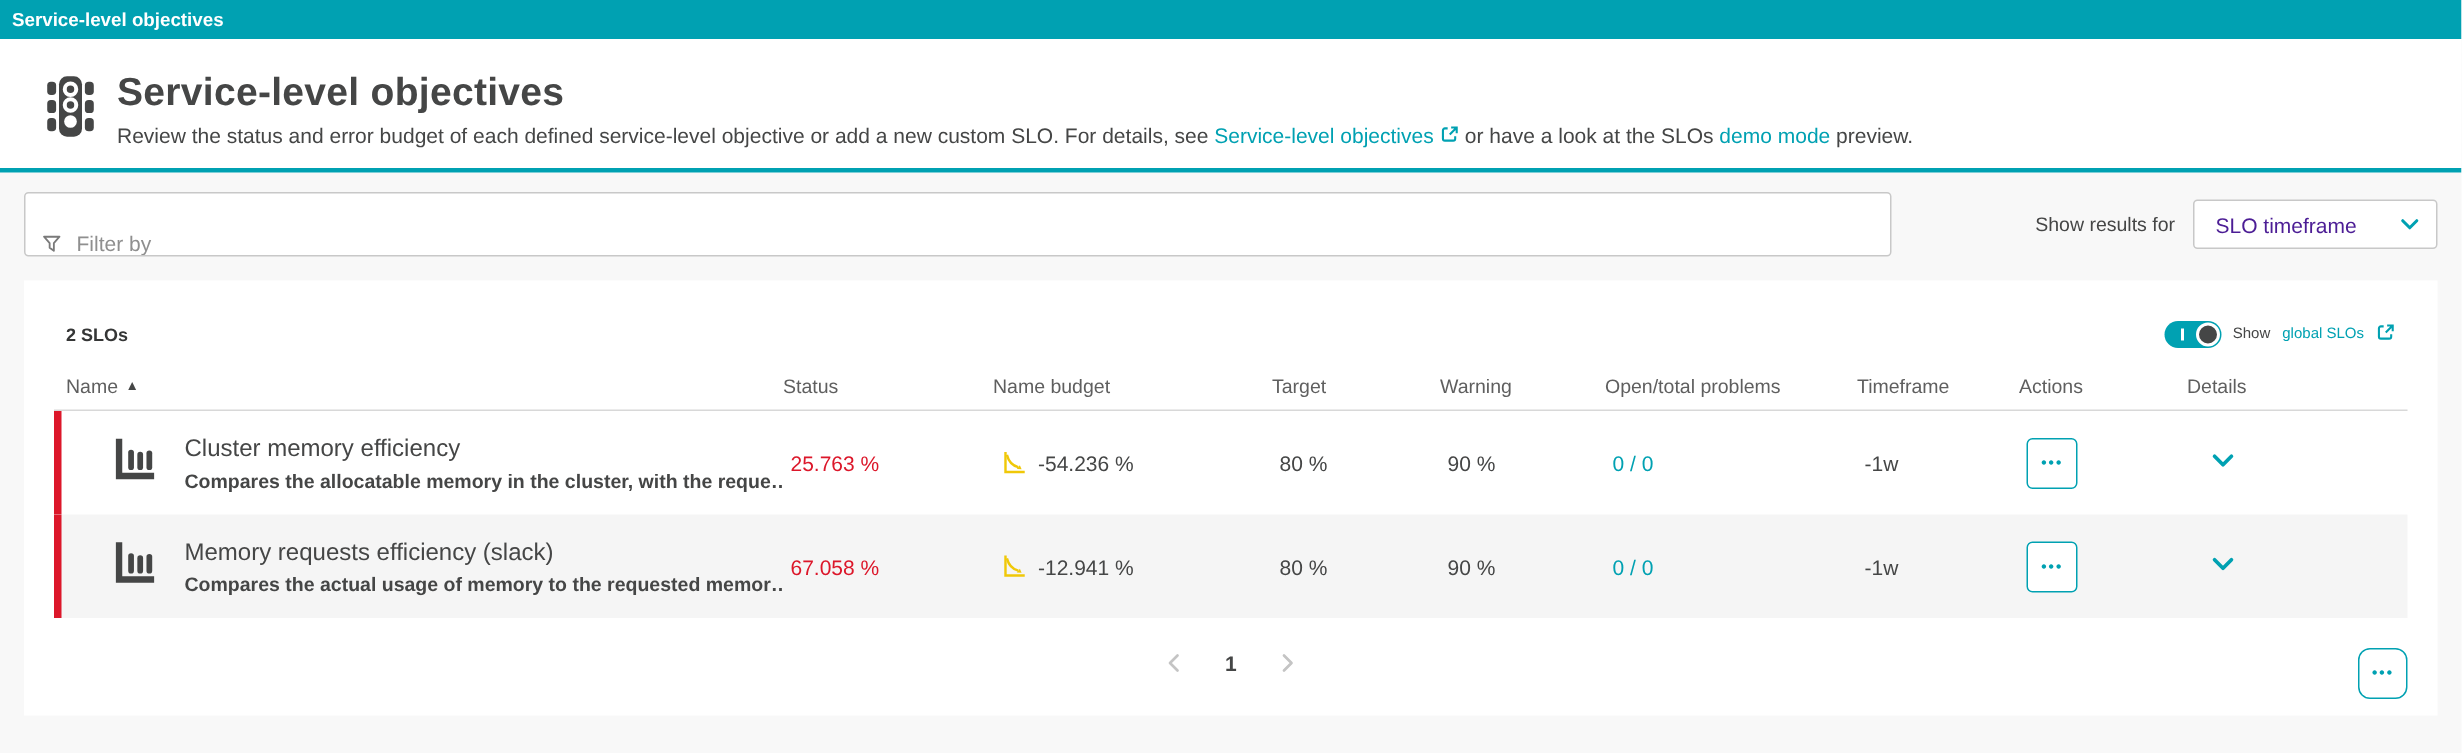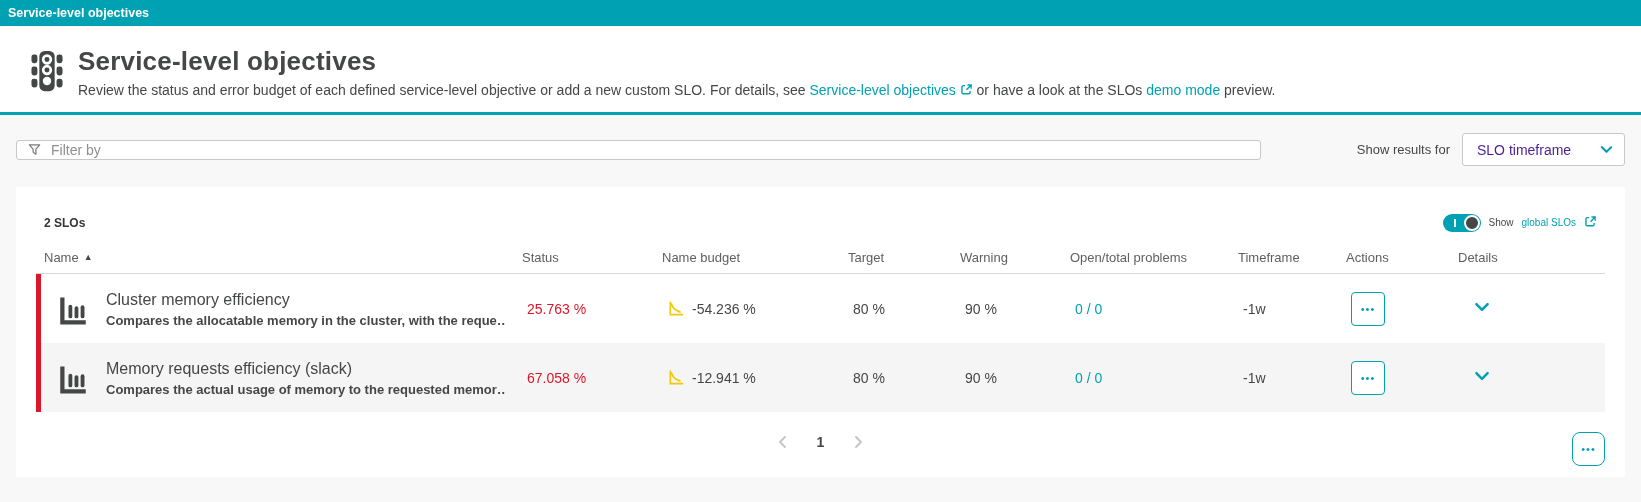--- a/index.html
+++ b/index.html
@@ -27,23 +27,23 @@
   .page-title { font-size: 26px; font-weight: 700; color: #454646; letter-spacing: .2px; }
   .page-desc { font-size: 14px; margin-top: 5px; color: #454646; }
   a.link { color: #00a1b2; text-decoration: none; cursor: pointer; }
   .ext-icon { display: inline-block; vertical-align: -1px; color: #00a1b2; }
   
   .filter-row {
     display: flex; align-items: center;
     margin: 18px 16px 0 16px; height: 33px;
   }
   .filter-box {
-    width: 1245px; height: 20px; background: #fff;
+    width: 1245px; height: 43px; background: #fff;
     border: 1px solid #c8c8c8; border-radius: 3px;
-    display: flex; align-items: center; padding: 0 10px; gap: 9px;
+    display: flex; align-items: flex-end; padding: 0 10px; gap: 9px;
   }
   .filter-box input {
     border: none; outline: none; flex: 1; font-size: 14px;
     font-family: "Liberation Sans", sans-serif; color: #454646; background: transparent;
   }
   .filter-box input::placeholder { color: #8f8f8f; }
   .results-label { margin-left: auto; font-size: 13px; color: #454646; padding-right: 12px; }
   .dropdown {
     width: 163px; height: 33px; background: #fff;
     border: 1px solid #c8c8c8; border-radius: 3px;
@@ -82,21 +82,21 @@
   }
   .t-head {
     height: 33px; border-bottom: 1px solid #d8d8d8;
     font-size: 13px; color: #5f5f5f;
   }
   .t-head > div { padding-left: 8px; display: flex; align-items: center; gap: 5px; }
   .sort-arrow { font-size: 9px; color: #454646; }
   .t-row { height: 69px; border-left: 5px solid #dc172a; }
   .t-row.alt { background: #f5f5f5; }
   .cell { padding-left: 8px; font-size: 14px; color: #454646; }
-  .name-cell { display: flex; align-items: flex-end; gap: 16px; padding-left: 15px; }
+  .name-cell { display: flex; align-items: flex-start; gap: 16px; padding-left: 32px; }
   .slo-name { font-size: 16px; color: #454646; line-height: 1.35; }
   .slo-desc {
     font-size: 13px; font-weight: 700; color: #454646; margin-top: 2px;
     white-space: nowrap; overflow: hidden; max-width: 400px;
   }
   .status-cell { color: #dc172a; }
   .budget-cell { display: flex; align-items: center; gap: 6px; }
   .problems-cell a { color: #00a1b2; }
   .more-btn {
     width: 34px; height: 34px; background: #fff;

